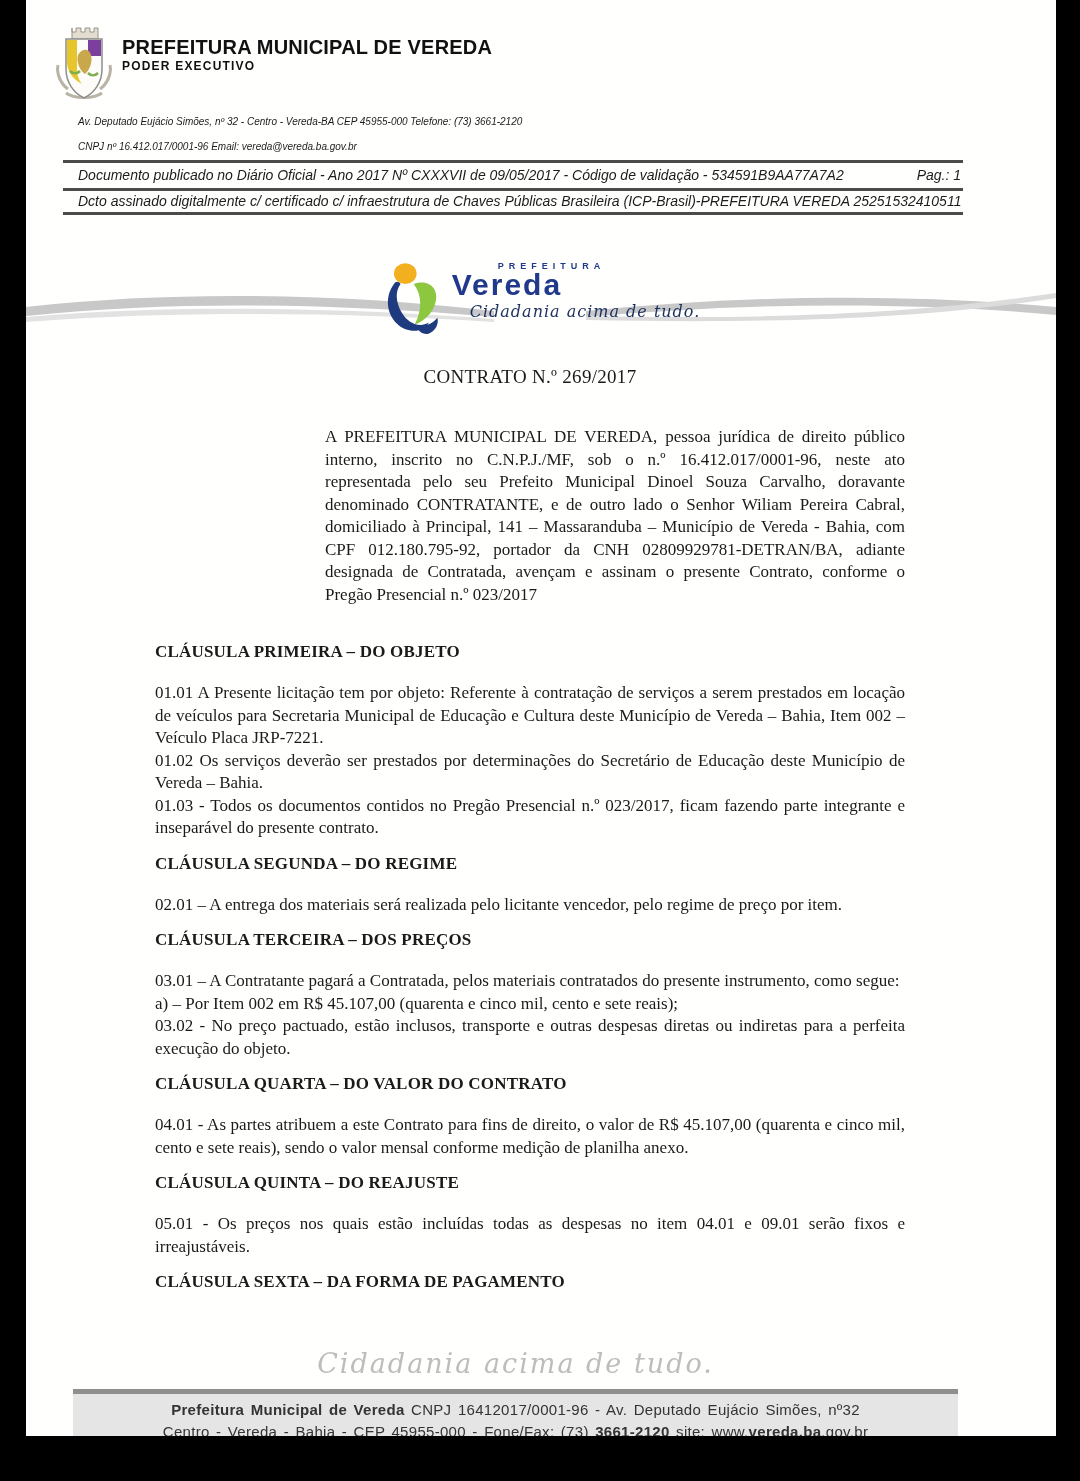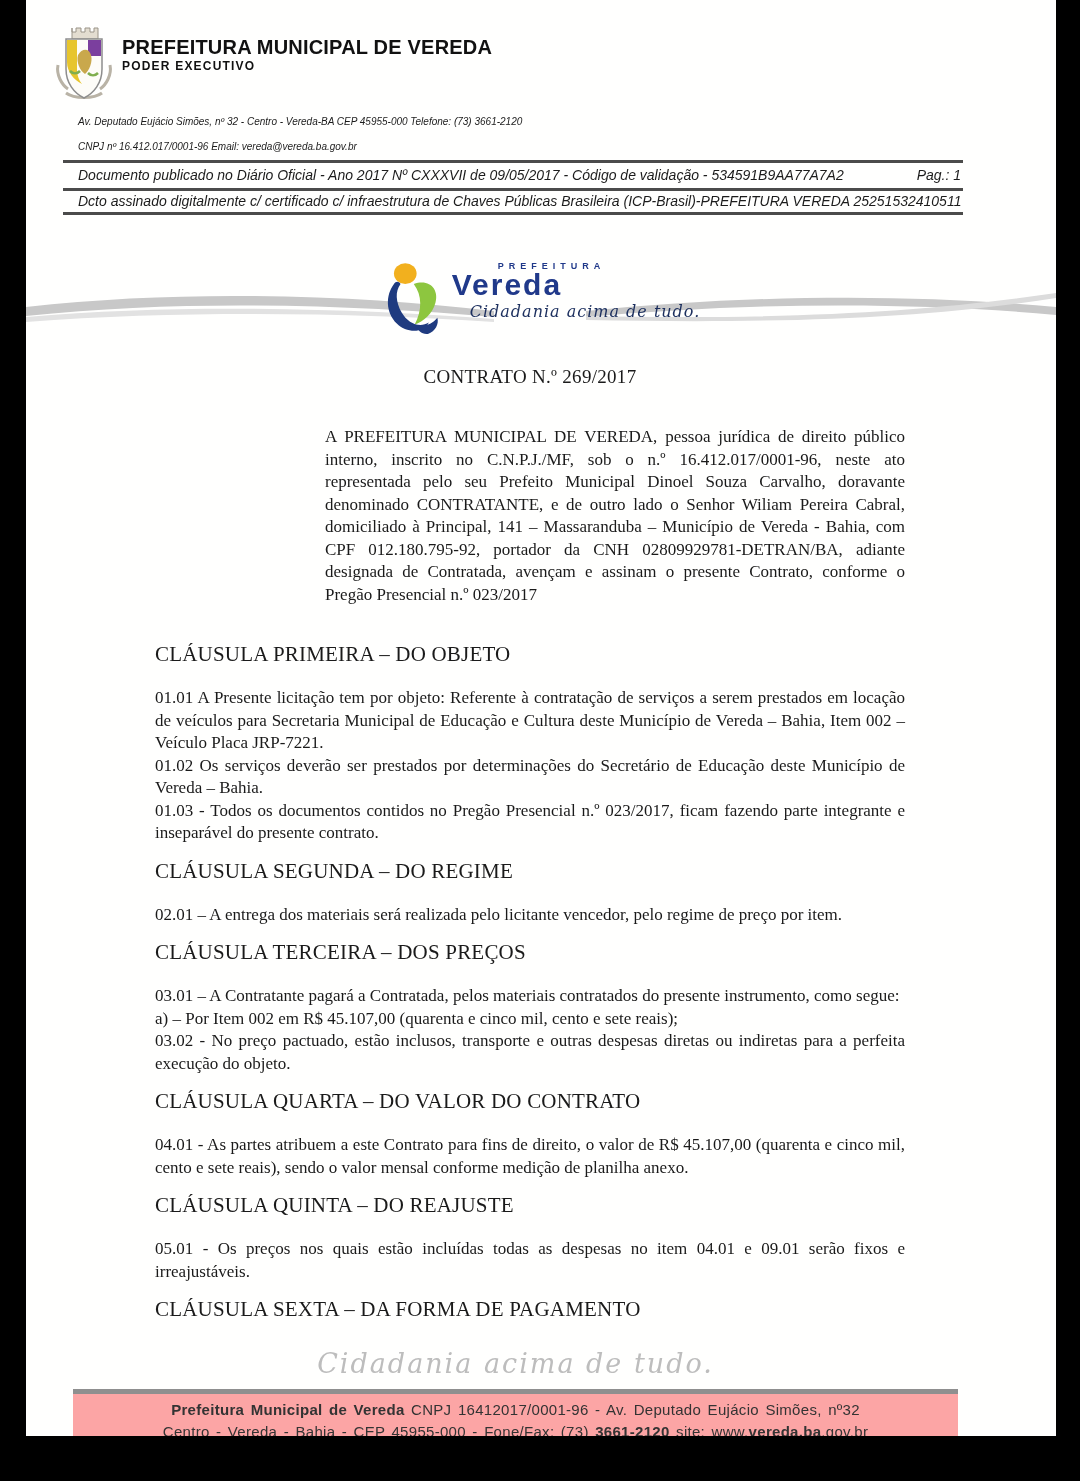--- a/index.html
+++ b/index.html
@@ -57,35 +57,35 @@
   .doc-title{
     text-align:center;font-size:19px;font-weight:normal;letter-spacing:0.3px;
     margin:0 0 38px 0;
   }
   .preamble{
     margin:0 0 36px 170px;
     text-align:justify;line-height:22.5px;font-family:Liberation Serif, serif;
   }
   .section{margin-bottom:14px;}
   .section-heading{
-    font-size:21px;font-weight:normal;letter-spacing:0.2px;
+    font-size:17px;font-weight:bold;letter-spacing:0.2px;
     margin:0 0 20px 0;
   }
   .section p{margin:0;line-height:22.5px;text-align:justify;}
 
   
   .footer-slogan{
     position:absolute;left:47px;top:1348px;width:885px;
     text-align:center;
     font-family:"DejaVu Serif", serif;font-style:italic;
     font-size:27px;color:#bdbdbd;letter-spacing:2px;
   }
   .footer-bar{
     position:absolute;left:47px;top:1389px;width:885px;height:57px;
-    background:#fca5a5;border-top:5px solid #8f8f8f;
+    background:#e5e5e5;border-top:5px solid #8f8f8f;
     text-align:center;font-size:15px;color:#333;
     letter-spacing:0.3px;word-spacing:2px;
   }
   .footer-bar .l1{margin-top:7px;}
   .footer-bar .l2{margin-top:5px;}
   .fb-b{font-weight:bold;}
 </style>
 </head>
 <body>
 

